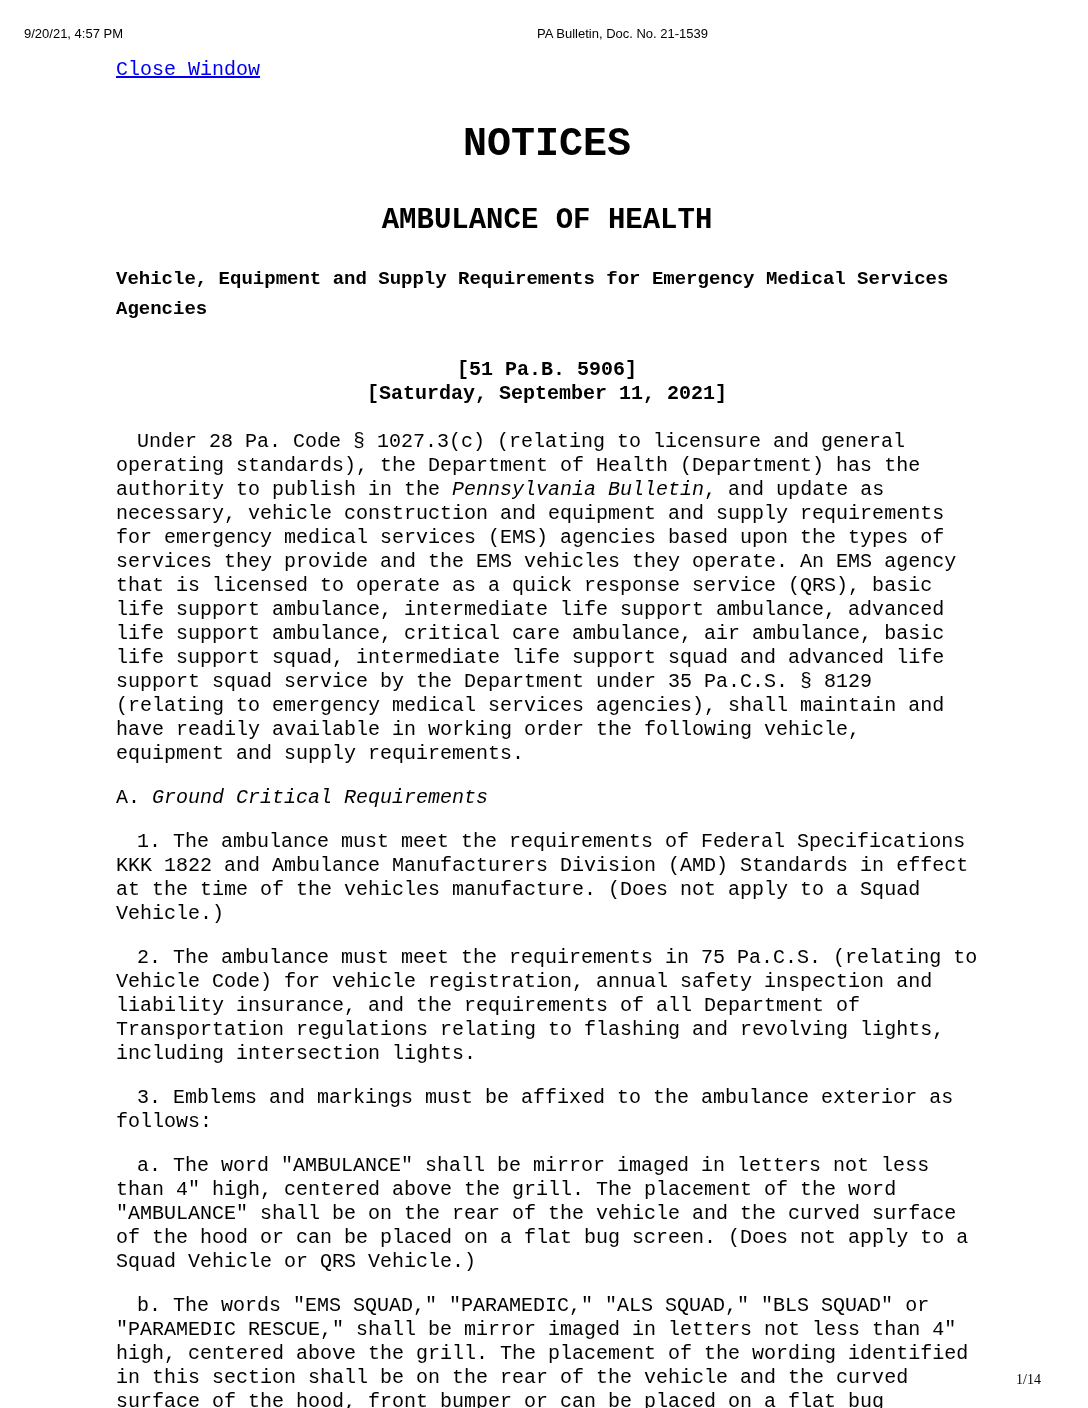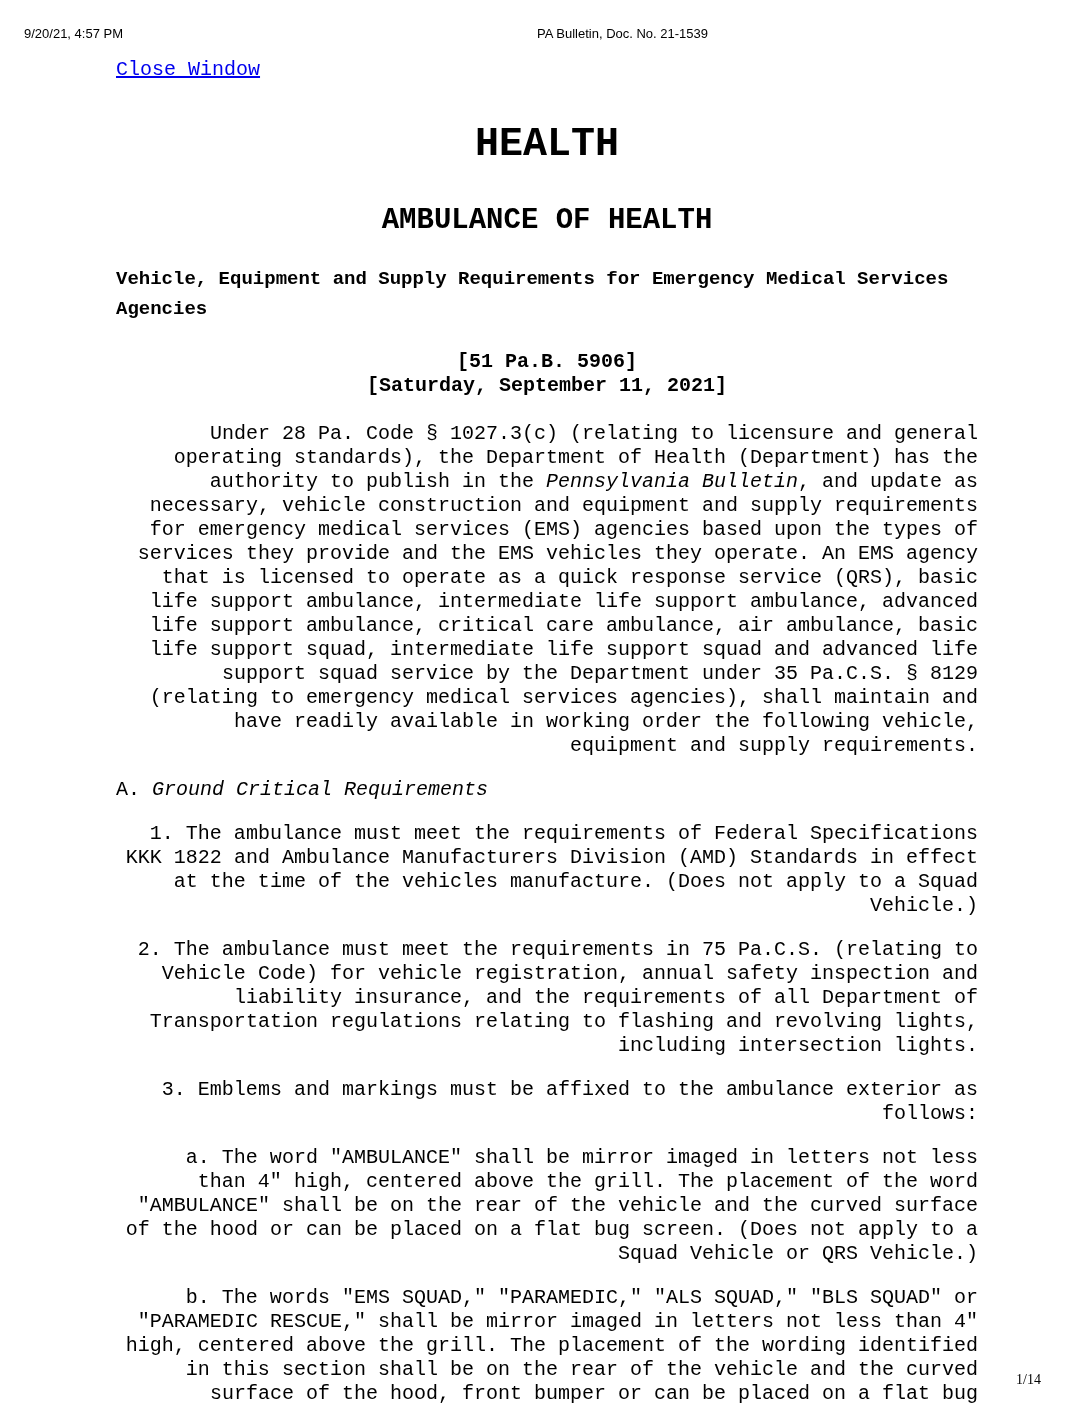--- a/index.html
+++ b/index.html
@@ -15,38 +15,38 @@
     font-family: Liberation Serif, serif; font-size: 14px; color: #000;
   }
   .content {
     position: absolute; left: 116px; top: 58px; width: 862px;
     font-family: Liberation Mono, monospace; color: #000; font-size: 20px; line-height: 24px;
   }
   a.close-link { color: #0000ee; text-decoration: underline; font-size: 20px; }
   h1 { text-align: center; font-size: 40px; font-weight: bold; margin: 40px 0 0 0; line-height: 46px; }
   h2 { text-align: center; font-size: 29px; font-weight: bold; margin: 36px 0 0 0; line-height: 34px; }
   h3 { font-size: 19px; font-weight: bold; margin: 26px 0 0 0; line-height: 30px; }
-  .citation { text-align: center; font-weight: bold; font-size: 20px; margin-top: 26px; line-height: 24px; }
+  .citation { text-align: center; font-weight: bold; font-size: 20px; margin-top: 34px; line-height: 24px; }
   p { margin: 0 0 20px 0; }
   .first-p { margin-top: 24px; }
-  .indent { text-indent: 21px; text-align: right; }
+  .indent { text-indent: 21px; }
   em { font-style: italic; }
 </style>
 </head>
 <body>
 
 <div class="print-header">
   <span class="date">9/20/21, 4:57 PM</span>
   <span class="title">PA Bulletin, Doc. No. 21-1539</span>
 </div>
 
 <div class="content">
   <a href="#" class="close-link">Close Window</a>
 
-  <h1>HEALTH</h1>
+  <h1>NOTICES</h1>
   <h2>AMBULANCE OF HEALTH</h2>
   <h3>Vehicle, Equipment and Supply Requirements for Emergency Medical Services Agencies</h3>
 
   <div class="citation">
     <div>[51 Pa.B. 5906]</div>
     <div>[Saturday, September 11, 2021]</div>
   </div>
 
   <p class="indent first-p"><span>Under 28 Pa. Code §  1027.3(c) (relating to licensure and general operating standards), the Department of Health (Department) has the authority to publish in the </span><em>Pennsylvania Bulletin</em><span>, and update as necessary, vehicle construction and equipment and supply requirements for emergency medical services (EMS) agencies based upon the types of services they provide and the EMS vehicles they operate. An EMS agency that is licensed to operate as a quick response service (QRS), basic life support ambulance, intermediate life support ambulance, advanced life support ambulance, critical care ambulance, air ambulance, basic life support squad, intermediate life support squad and advanced life support squad service by the Department under 35 Pa.C.S. §  8129 (relating to emergency medical services agencies), shall maintain and have readily available in working order the following vehicle, equipment and supply requirements.</span></p>
 

